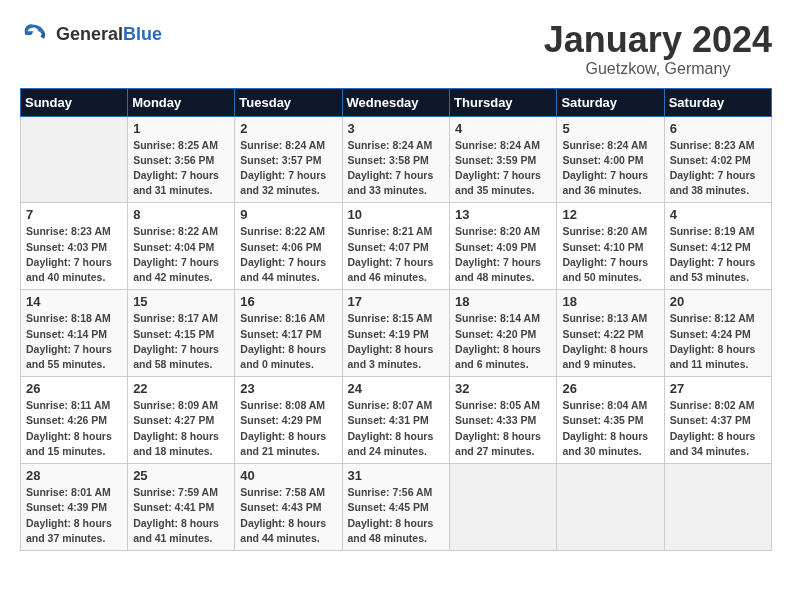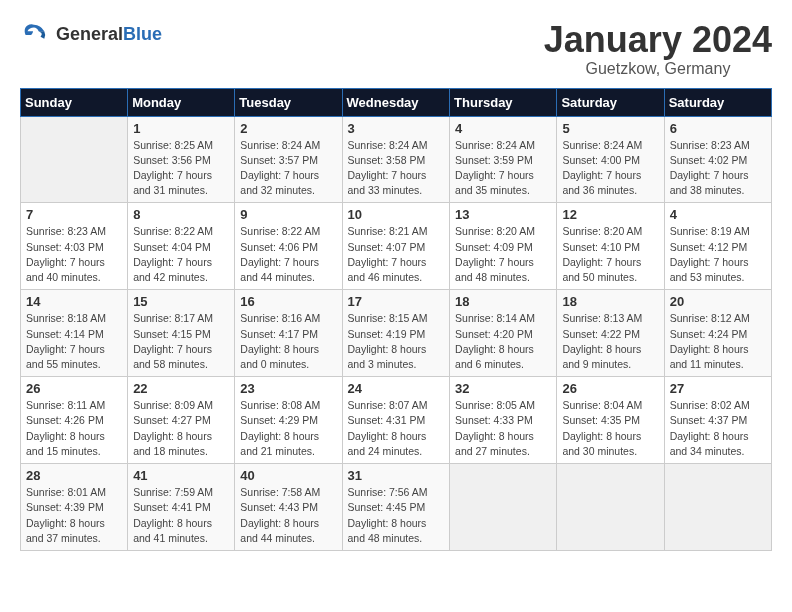--- a/index.html
+++ b/index.html
@@ -79,20 +79,21 @@
       font-size: 13px;
       font-weight: bold;
       color: #333;
       display: block;
       margin-bottom: 2px;
     }
     .day-info {
       color: #444;
       font-size: 10.5px;
       line-height: 1.45;
+      font-weight: bold;
     }
     .empty-cell {
       background-color: #f0f0f0 !important;
     }
   </style>
 </head>
 <body>
 
 <div class="header-area">
   <div class="logo">
@@ -239,21 +240,21 @@
           <span class="day-number">27</span>
 <div class="day-info">Sunrise: 8:02 AM<br>Sunset: 4:37 PM<br>Daylight: 8 hours and 34 minutes.</div>
         </td>
       </tr>
       <tr>
         <td>
           <span class="day-number">28</span>
 <div class="day-info">Sunrise: 8:01 AM<br>Sunset: 4:39 PM<br>Daylight: 8 hours and 37 minutes.</div>
         </td>
         <td>
-          <span class="day-number">41</span>
+          <span class="day-number">25</span>
 <div class="day-info">Sunrise: 7:59 AM<br>Sunset: 4:41 PM<br>Daylight: 8 hours and 41 minutes.</div>
         </td>
         <td>
           <span class="day-number">40</span>
 <div class="day-info">Sunrise: 7:58 AM<br>Sunset: 4:43 PM<br>Daylight: 8 hours and 44 minutes.</div>
         </td>
         <td>
           <span class="day-number">31</span>
 <div class="day-info">Sunrise: 7:56 AM<br>Sunset: 4:45 PM<br>Daylight: 8 hours and 48 minutes.</div>
         </td>

